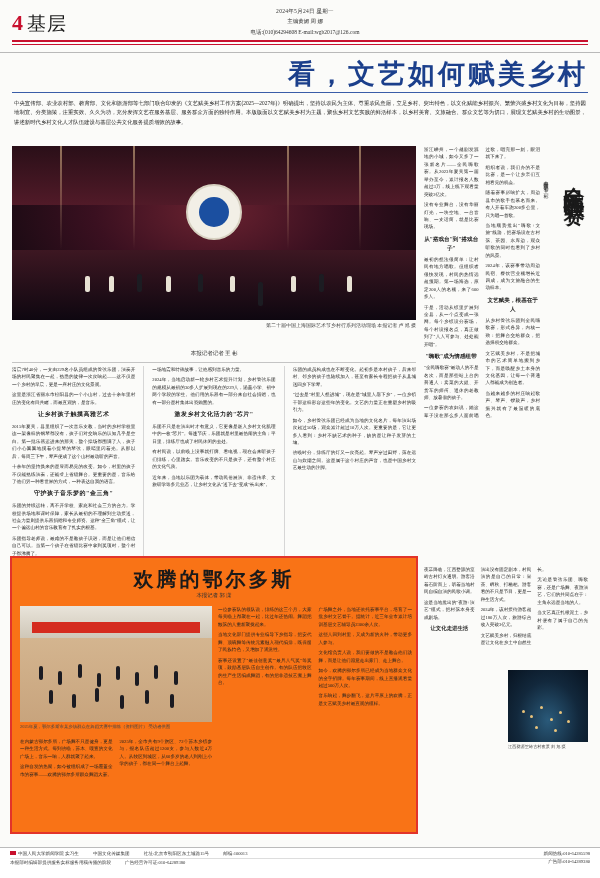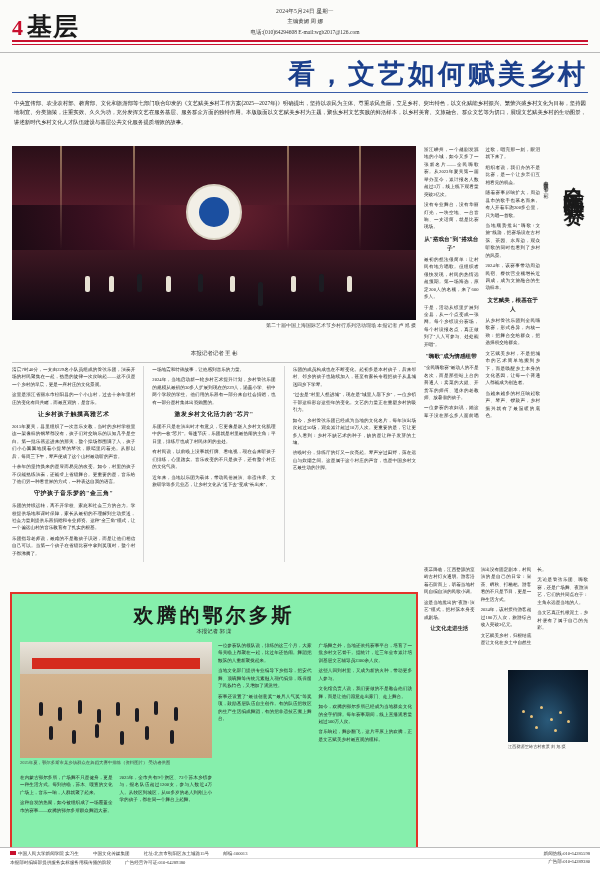--- a/index.html
+++ b/index.html
@@ -3,21 +3,21 @@
 <meta charset="utf-8">
 <style>
   html,body{margin:0;padding:0;background:#ffffff;}
   body{width:600px;height:878px;font-family:"Liberation Serif",serif;color:#1a1a1a;overflow:hidden;}
   .page{position:relative;width:600px;height:878px;background:#fbfbf9;}
 
   
   .masthead{position:absolute;left:0;top:0;width:600px;height:52px;border-bottom:1px solid #b9b9b9;}
   .mh-left{position:absolute;left:12px;top:10px;display:flex;align-items:baseline;gap:4px;}
   .mh-num{font-size:22px;color:#c8102e;font-weight:bold;font-family:"Liberation Serif",serif;}
-  .mh-sec{font-size:25px;font-weight:bold;letter-spacing:1px;}
+  .mh-sec{font-size:19px;font-weight:normal;letter-spacing:1px;}
   .mh-center{position:absolute;left:190px;top:6px;width:230px;text-align:center;font-size:5.5px;line-height:1.9;color:#333;}
   .mh-center .l1{letter-spacing:.3px;}
   .mh-logo{position:absolute;right:10px;top:12px;font-size:20px;font-weight:bold;color:#c8102e;letter-spacing:1px;font-family:"Liberation Serif",serif;}
   .mh-rule{position:absolute;left:12px;top:40px;width:576px;height:0;border-top:2px solid #c8102e;}
   .mh-rule2{position:absolute;left:12px;top:44px;width:576px;height:0;border-top:1px solid #c8102e;}
 
   
   .headline{position:absolute;left:12px;top:56px;width:576px;text-align:right;}
   .headline .h1{font-size:27px;font-weight:bold;color:#1b3f8b;letter-spacing:3px;font-family:"Liberation Serif",serif;}
   .hl-rule{position:absolute;left:12px;top:92px;width:576px;border-top:1px solid #3a5da8;}
@@ -53,21 +53,21 @@
 
   
   .right-top{position:absolute;left:424px;top:146px;width:164px;height:416px;}
   .rt-title{position:absolute;right:2px;top:24px;width:34px;font-size:21px;font-weight:bold;letter-spacing:4px;writing-mode:vertical-rl;line-height:1.15;}
   .rt-by{position:absolute;right:40px;top:30px;width:10px;font-size:5px;writing-mode:vertical-rl;color:#333;letter-spacing:1px;}
   .rt-body{position:absolute;left:0;top:0;width:116px;height:416px;font-size:4.6px;line-height:1.62;text-align:justify;column-count:2;column-gap:7px;color:#222;}
   .rt-body h4{margin:4px 0 3px 0;font-size:5.6px;font-weight:bold;text-align:center;}
   .rt-body p{margin:0 0 3px 0;}
 
   
-  .feature{position:absolute;left:10px;top:592px;width:408px;height:278px;border:2px solid #e2342a;box-sizing:border-box;background:#86efac;}
+  .feature{position:absolute;left:10px;top:556px;width:408px;height:278px;border:2px solid #e2342a;box-sizing:border-box;background:#f97316;}
   .ft-title{position:absolute;left:0;top:8px;width:100%;text-align:center;font-size:20px;font-weight:bold;letter-spacing:3px;}
   .ft-by{position:absolute;left:0;top:34px;width:100%;text-align:center;font-size:5.4px;color:#333;}
   .ft-photo{position:absolute;left:8px;top:48px;width:192px;height:116px;overflow:hidden;background:#caa98a;}
   .gymfloor{position:absolute;inset:0;background:linear-gradient(#d8bb96,#c8a47d);}
   .gymwall{position:absolute;left:0;top:0;width:100%;height:28%;background:linear-gradient(#e9e4da,#cfc7b8);}
   .banner{position:absolute;left:6%;top:14%;width:88%;height:9%;background:#d52b1e;}
   .dancer{position:absolute;width:4px;height:14px;background:#1b1b22;border-radius:2px;}
   .ft-cap{position:absolute;left:8px;top:166px;width:192px;font-size:4.4px;color:#444;line-height:1.5;}
   .ft-cols{position:absolute;left:206px;top:48px;width:194px;height:222px;display:flex;gap:7px;}
   .ft-col{flex:1;font-size:4.6px;line-height:1.62;text-align:justify;color:#222;}

